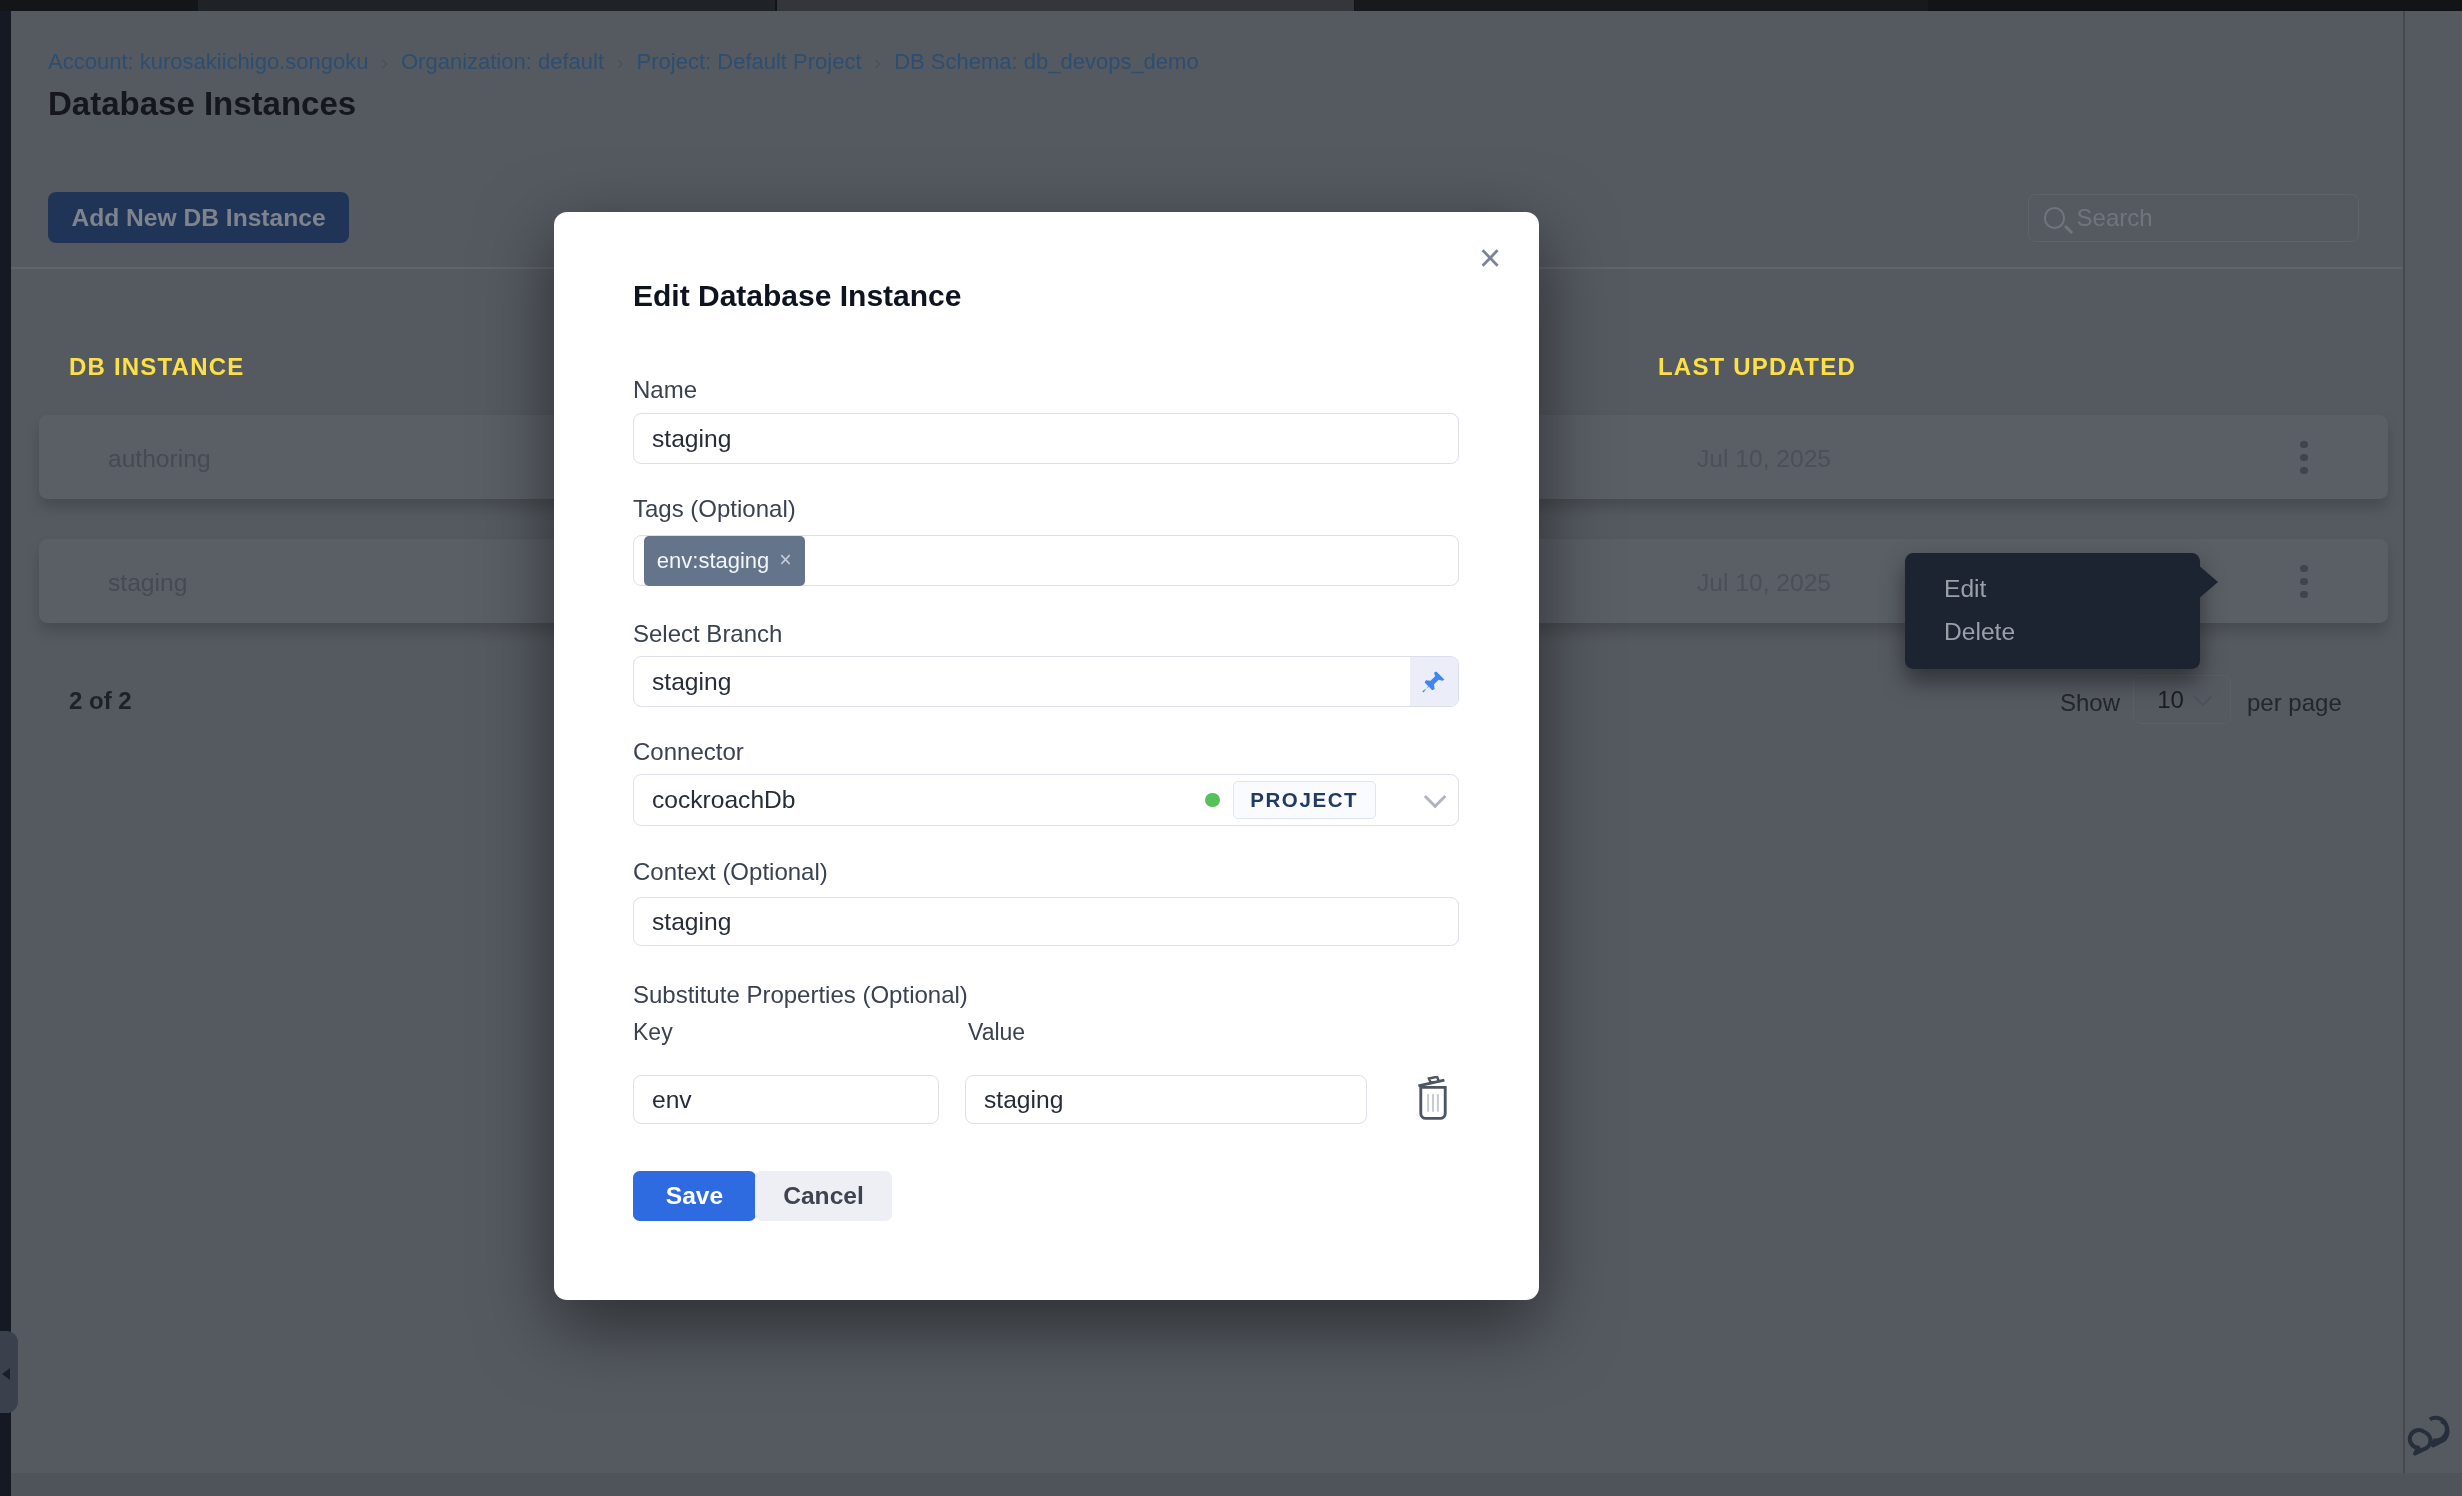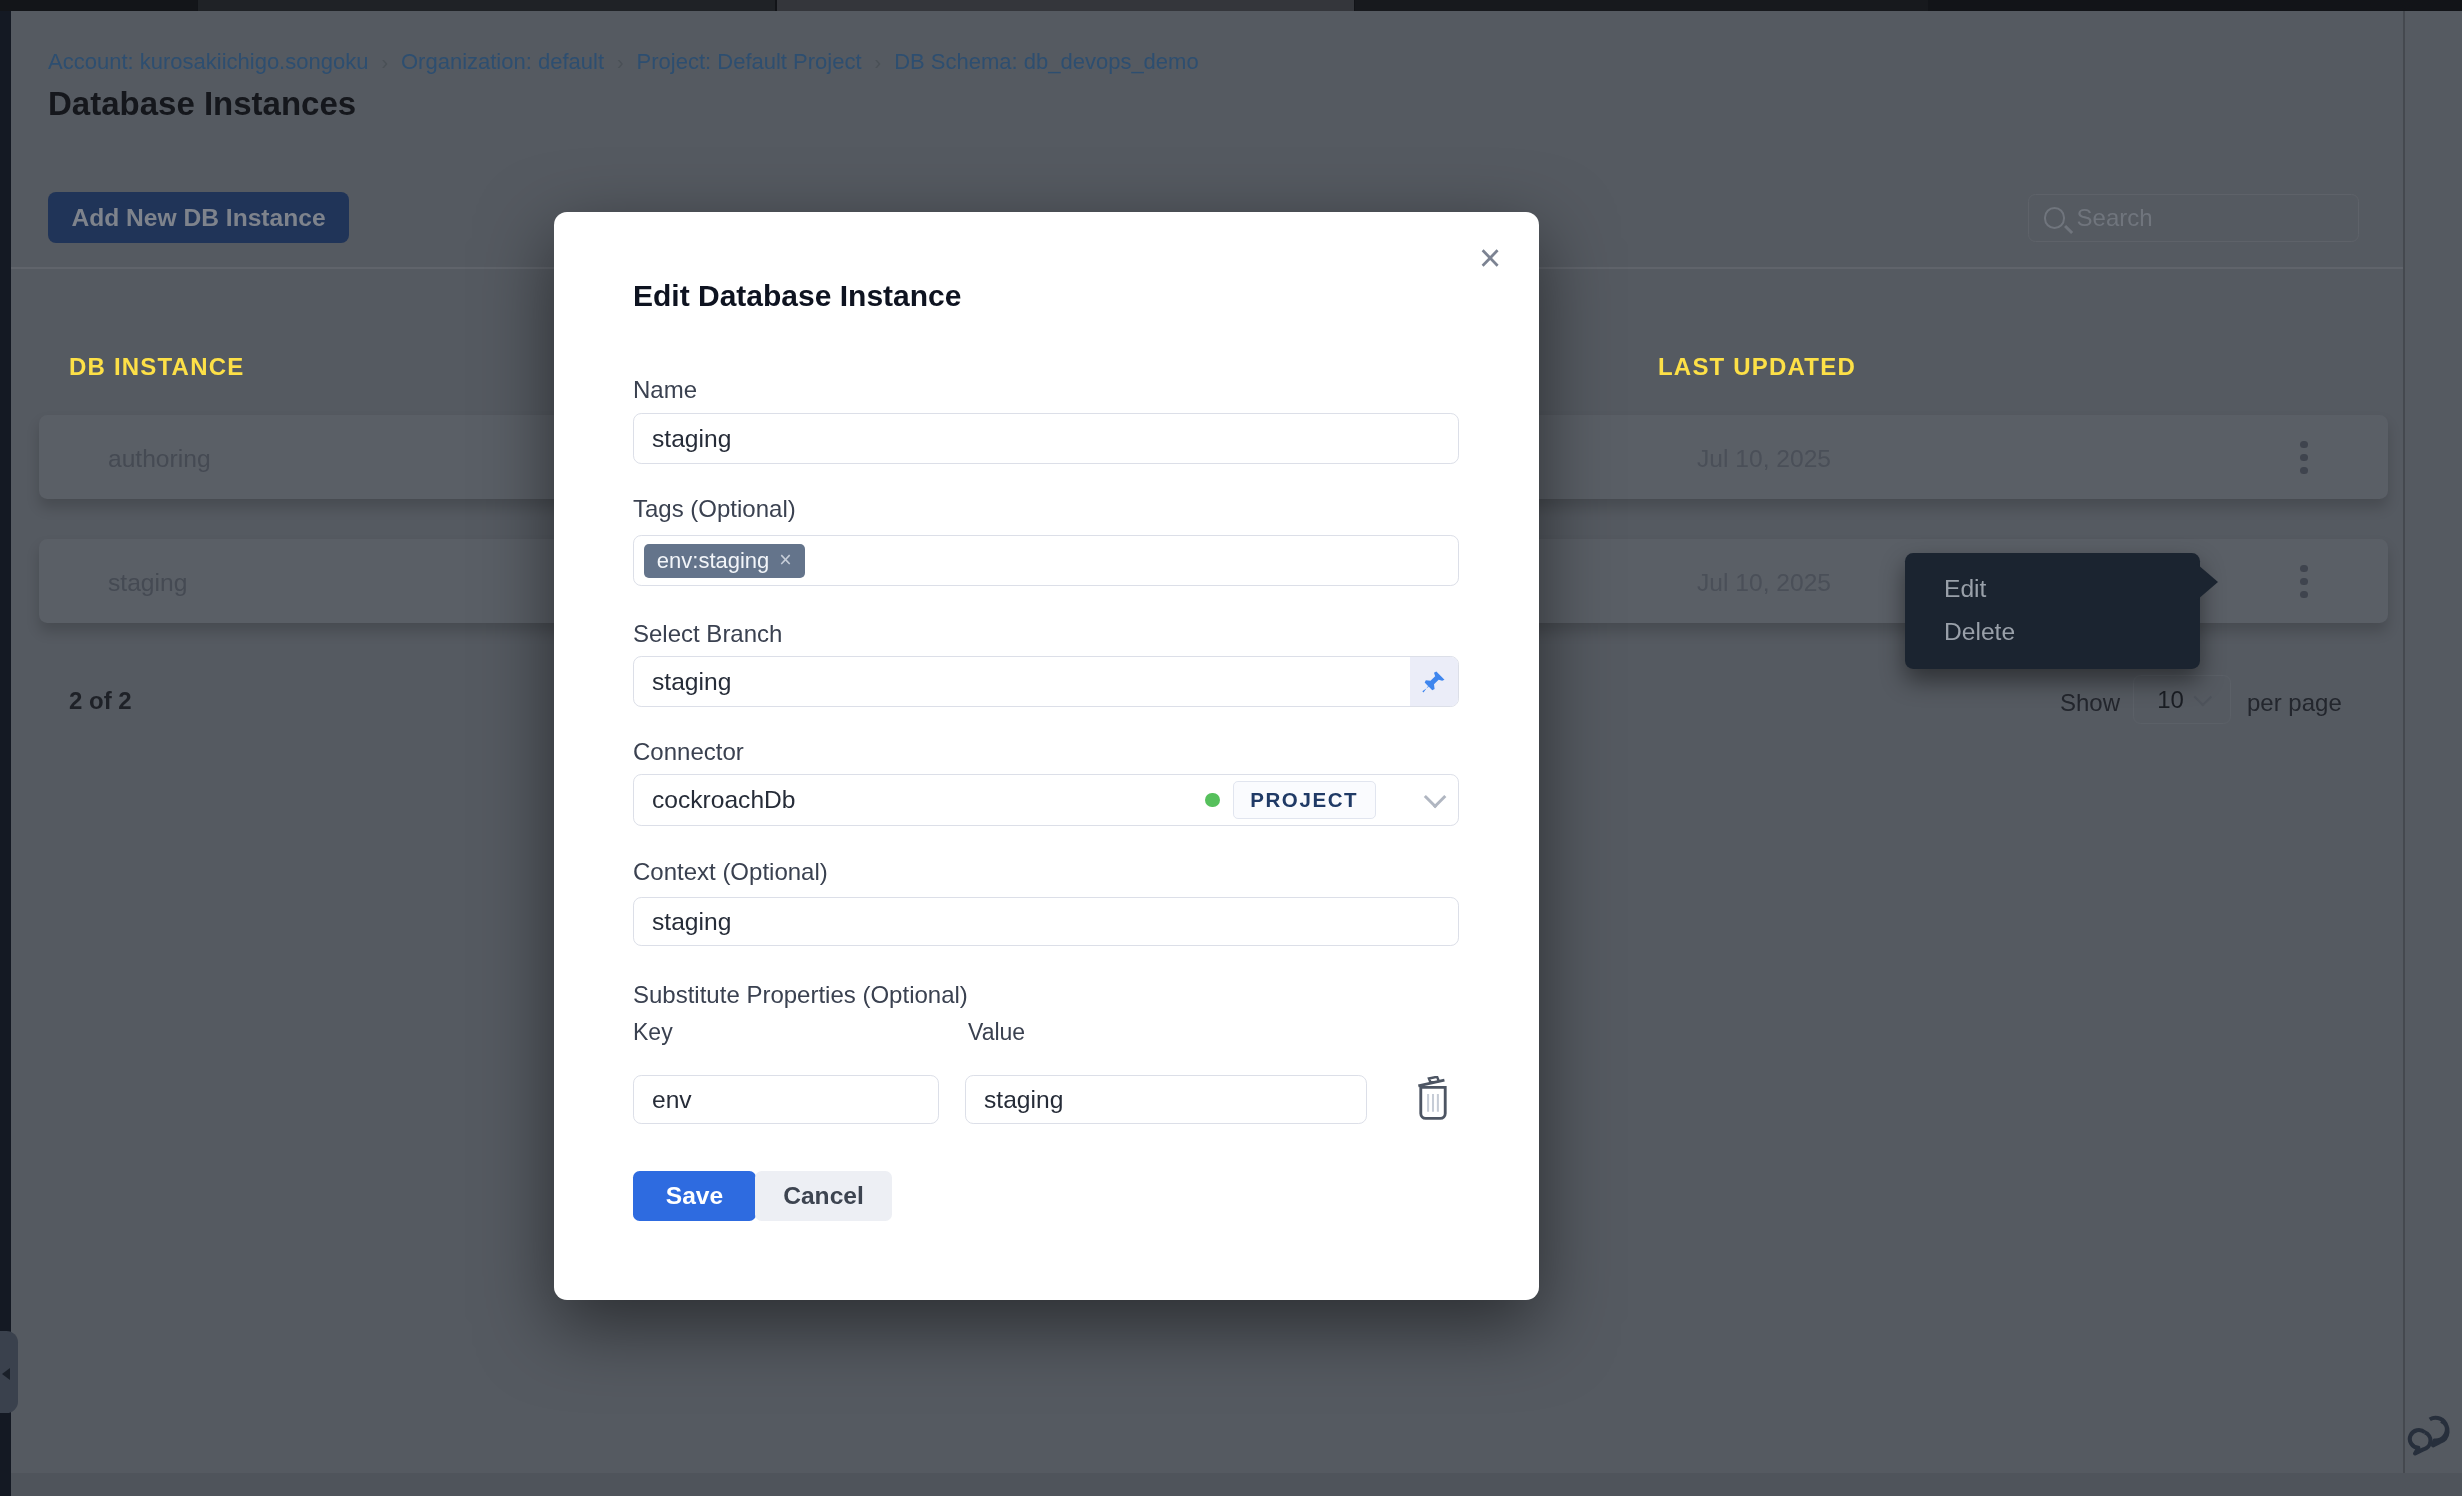--- a/index.html
+++ b/index.html
@@ -66,21 +66,21 @@
            box-shadow:0 24.6px 74px rgba(0,0,0,0.5); }
   .m-title { top:279px; left:633px; font-size:30px; font-weight:bold; color:#0e1320; }
   .m-label { font-size:24px; color:#3a4150; left:633px; }
   .m-input { left:633px; width:826px; height:51px; border:1.6px solid #dcdfe8; border-radius:8.2px;
              font-size:24.6px; color:#262c38; padding:0 18px; outline:none; background:#fff; font-family:inherit; }
   .id-line { top:377px; left:633px; width:826px; text-align:right; font-size:24px; color:#6d7582; }
   .id-line a { color:#2e6be6; text-decoration:none; cursor:pointer; }
 
   .tags-box { top:535px; left:633px; width:826px; height:51px; border:1.6px solid #dcdfe8; border-radius:8.2px;
               display:flex; align-items:center; padding:0 9.8px; }
-  .chip { background:#64748b; border-radius:4.9px; height:34px; display:flex; align-items:center; gap:9.8px;
+  .chip { background:#64748b; border-radius:4.9px; height:50px; display:flex; align-items:center; gap:9.8px;
           padding:0 13px; font-size:22px; color:#f2f5f9; }
   .chip .x { color:#c6cdd8; font-size:21.3px; cursor:pointer; }
 
   .branch-wrap { top:656px; left:633px; width:826px; height:51px; border:1.6px solid #dcdfe8; border-radius:8.2px; display:flex; }
   .branch-text { flex:1; display:flex; align-items:center; padding-left:18px; font-size:24.6px; color:#262c38; }
   .pin-btn { width:48px; height:100%; background:#ebedf8; border-radius:0 6.6px 6.6px 0; display:flex; align-items:center; justify-content:center; cursor:pointer; }
 
   .conn-wrap { top:774px; left:633px; width:826px; height:52px; border:1.6px solid #dcdfe8; border-radius:8.2px;
                display:flex; align-items:center; padding:8px 18px; cursor:pointer; }
   .conn-name { flex:1; font-size:24.6px; color:#262c38; }

